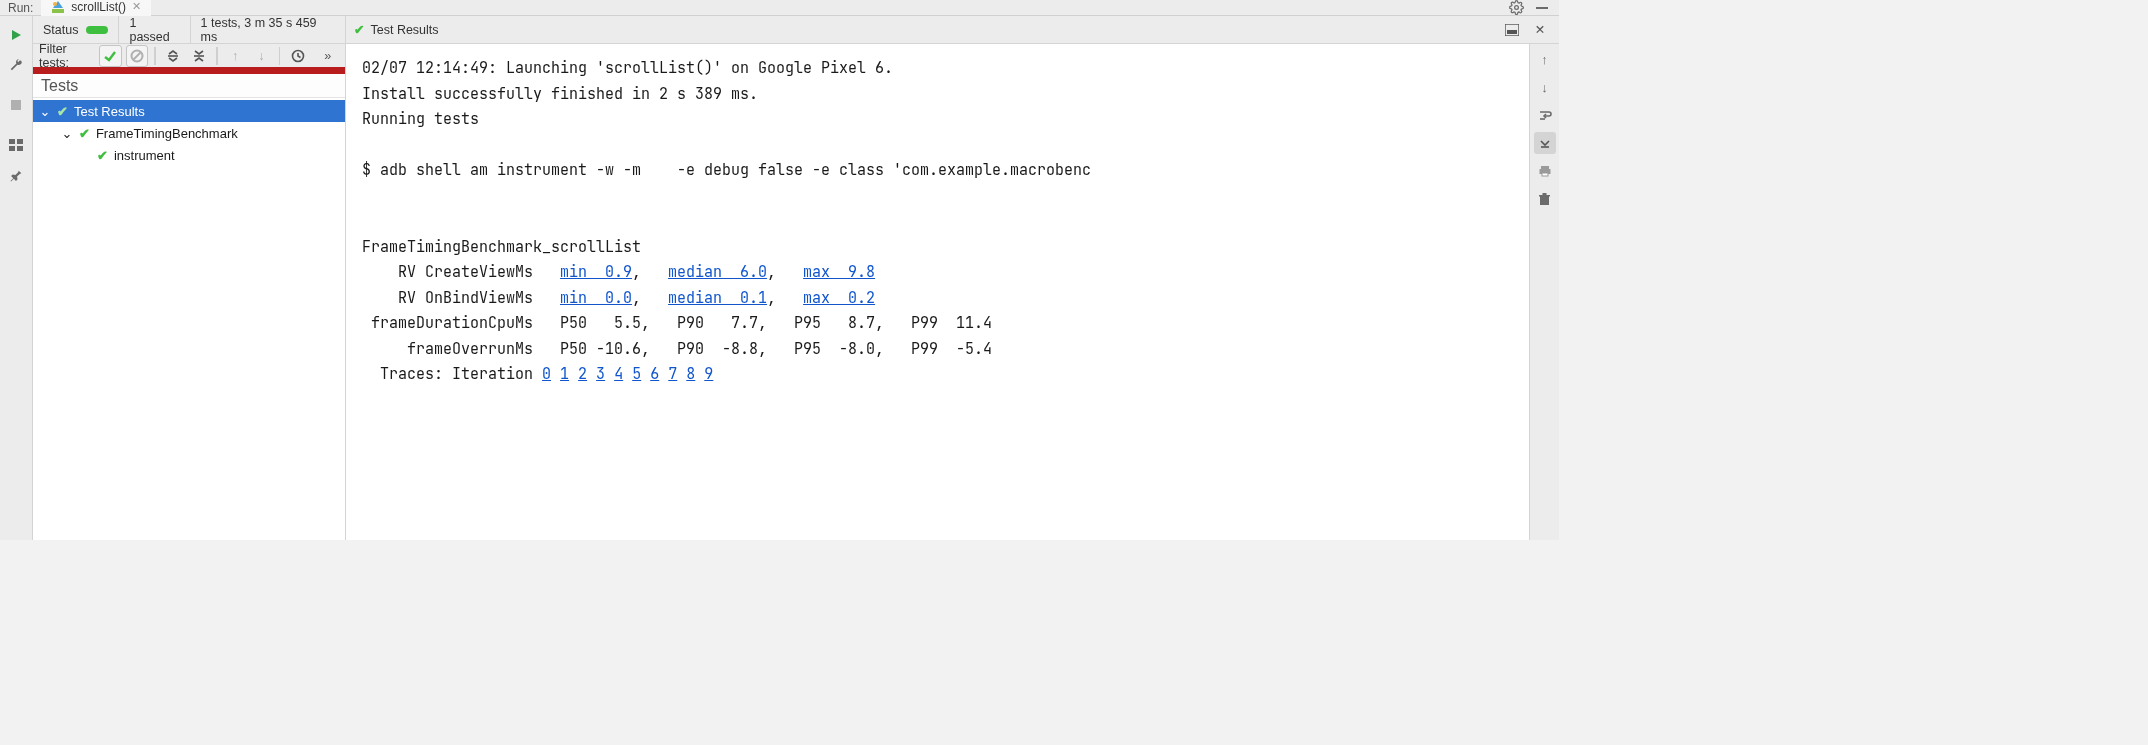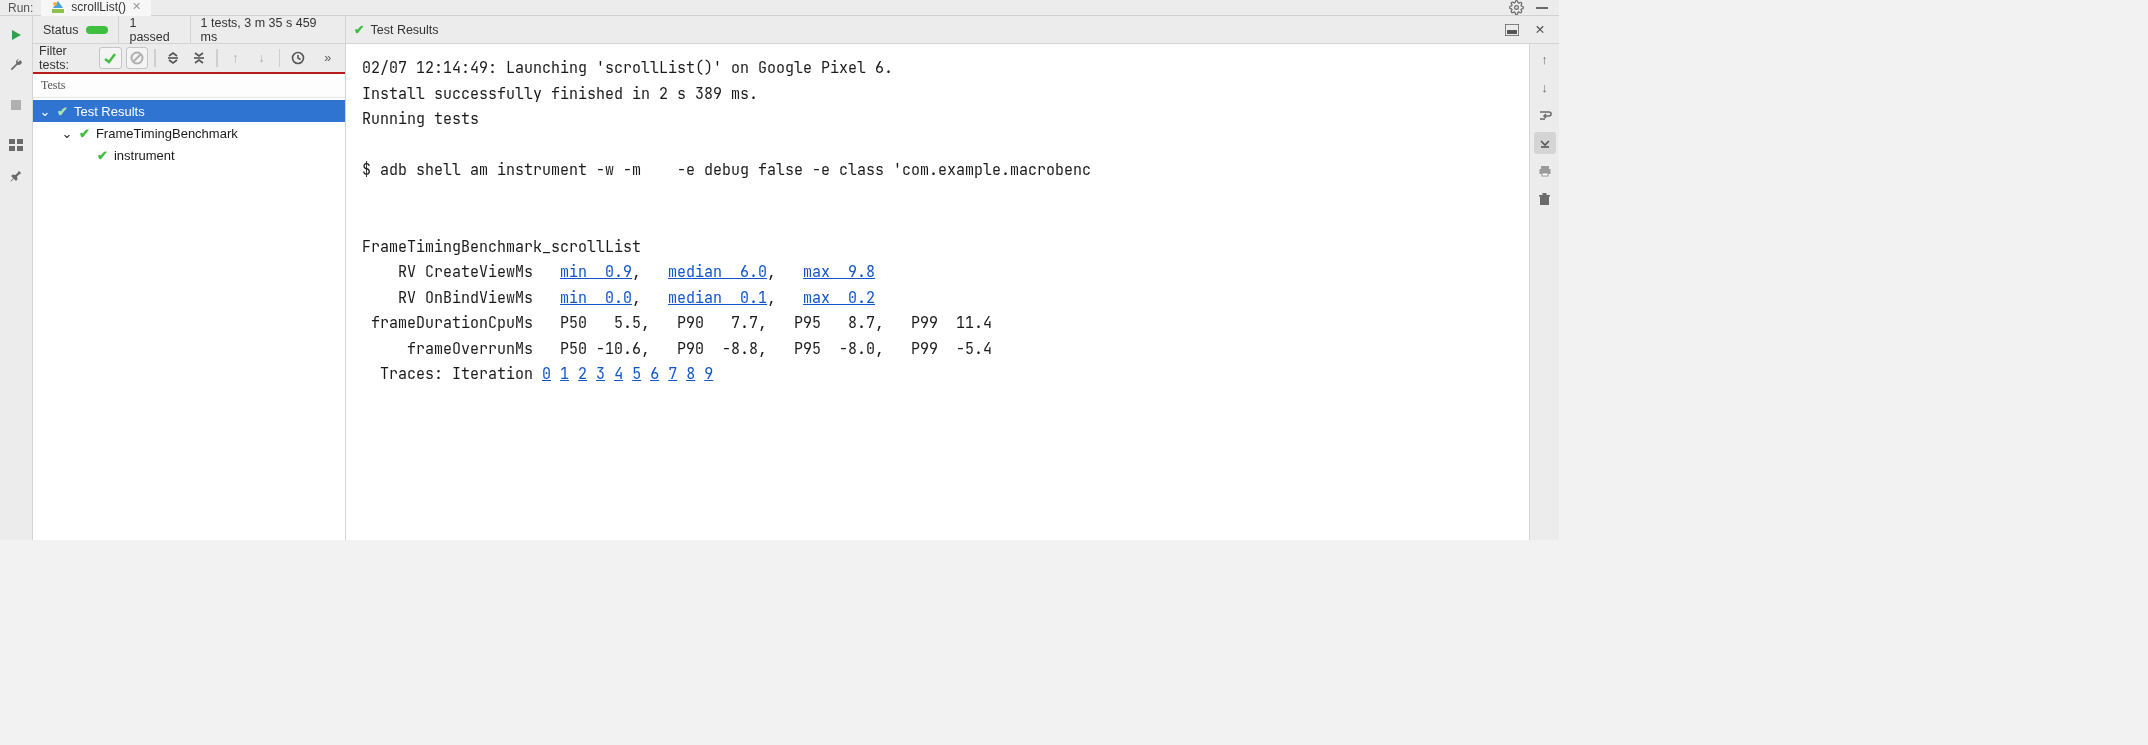--- a/index.html
+++ b/index.html
@@ -49,27 +49,27 @@
     width: 313px; display:flex; flex-direction:column;
     border-right: 1px solid #d4d4d4; background:#fff;
   }
   .status-bar {
     height: 28px; background: #ececec; border-bottom: 1px solid #d4d4d4;
     display:flex; align-items:center; font-size:12.5px; color:#333;
   }
   .status-cell { padding: 0 10px; height:100%; display:flex;align-items:center; border-right:1px solid #d4d4d4; gap:8px;}
   .status-pill { width:22px;height:8px;border-radius:4px;background:#3fbf3f; }
   .filter-bar {
-    height: 30px; background:#ececec;border-bottom:2px solid #b91c1c;
+    height: 30px; background:#ececec;border-bottom:7px solid #b91c1c;
     display:flex;align-items:center;gap:4px;padding:0 6px;font-size:12.5px;color:#333;
   }
   .fbtn { width:24px;height:22px;display:flex;align-items:center;justify-content:center;border:1px solid transparent;border-radius:3px;color:#555;}
   .fbtn.on { border-color:#c5c5c5;background:#f4f4f4;}
   .fbtn.disabled { color:#b0b0b0; }
-  .tests-header { height:24px;border-bottom:1px solid #e4e4e4;background:#fdfdfd;display:flex;align-items:center;padding:0 8px;font-size:12px;color:#555;font-family:Liberation Serif, serif;}
+  .tests-header { height:24px;border-bottom:1px solid #e4e4e4;background:#fdfdfd;display:flex;align-items:center;padding:0 8px;font-size:16px;color:#555;}
   .tree { flex:1 1 auto; overflow:auto; font-size:13px; padding-top:2px;}
   .tree-row { height:22px;display:flex;align-items:center;gap:6px;padding-left:6px;}
   .tree-row.sel { background:#2f74d0; color:#fff;}
   .tree-row .chevron { width:12px;text-align:center;}
   .tree-row .chk { color:#3fbf3f; font-weight:bold;}
   .tree-row.sel .chk { color:#a8e6a8; }
 
   
   .console-col { flex:1 1 auto; display:flex; flex-direction:column; min-width:0;}
   .console-header {

